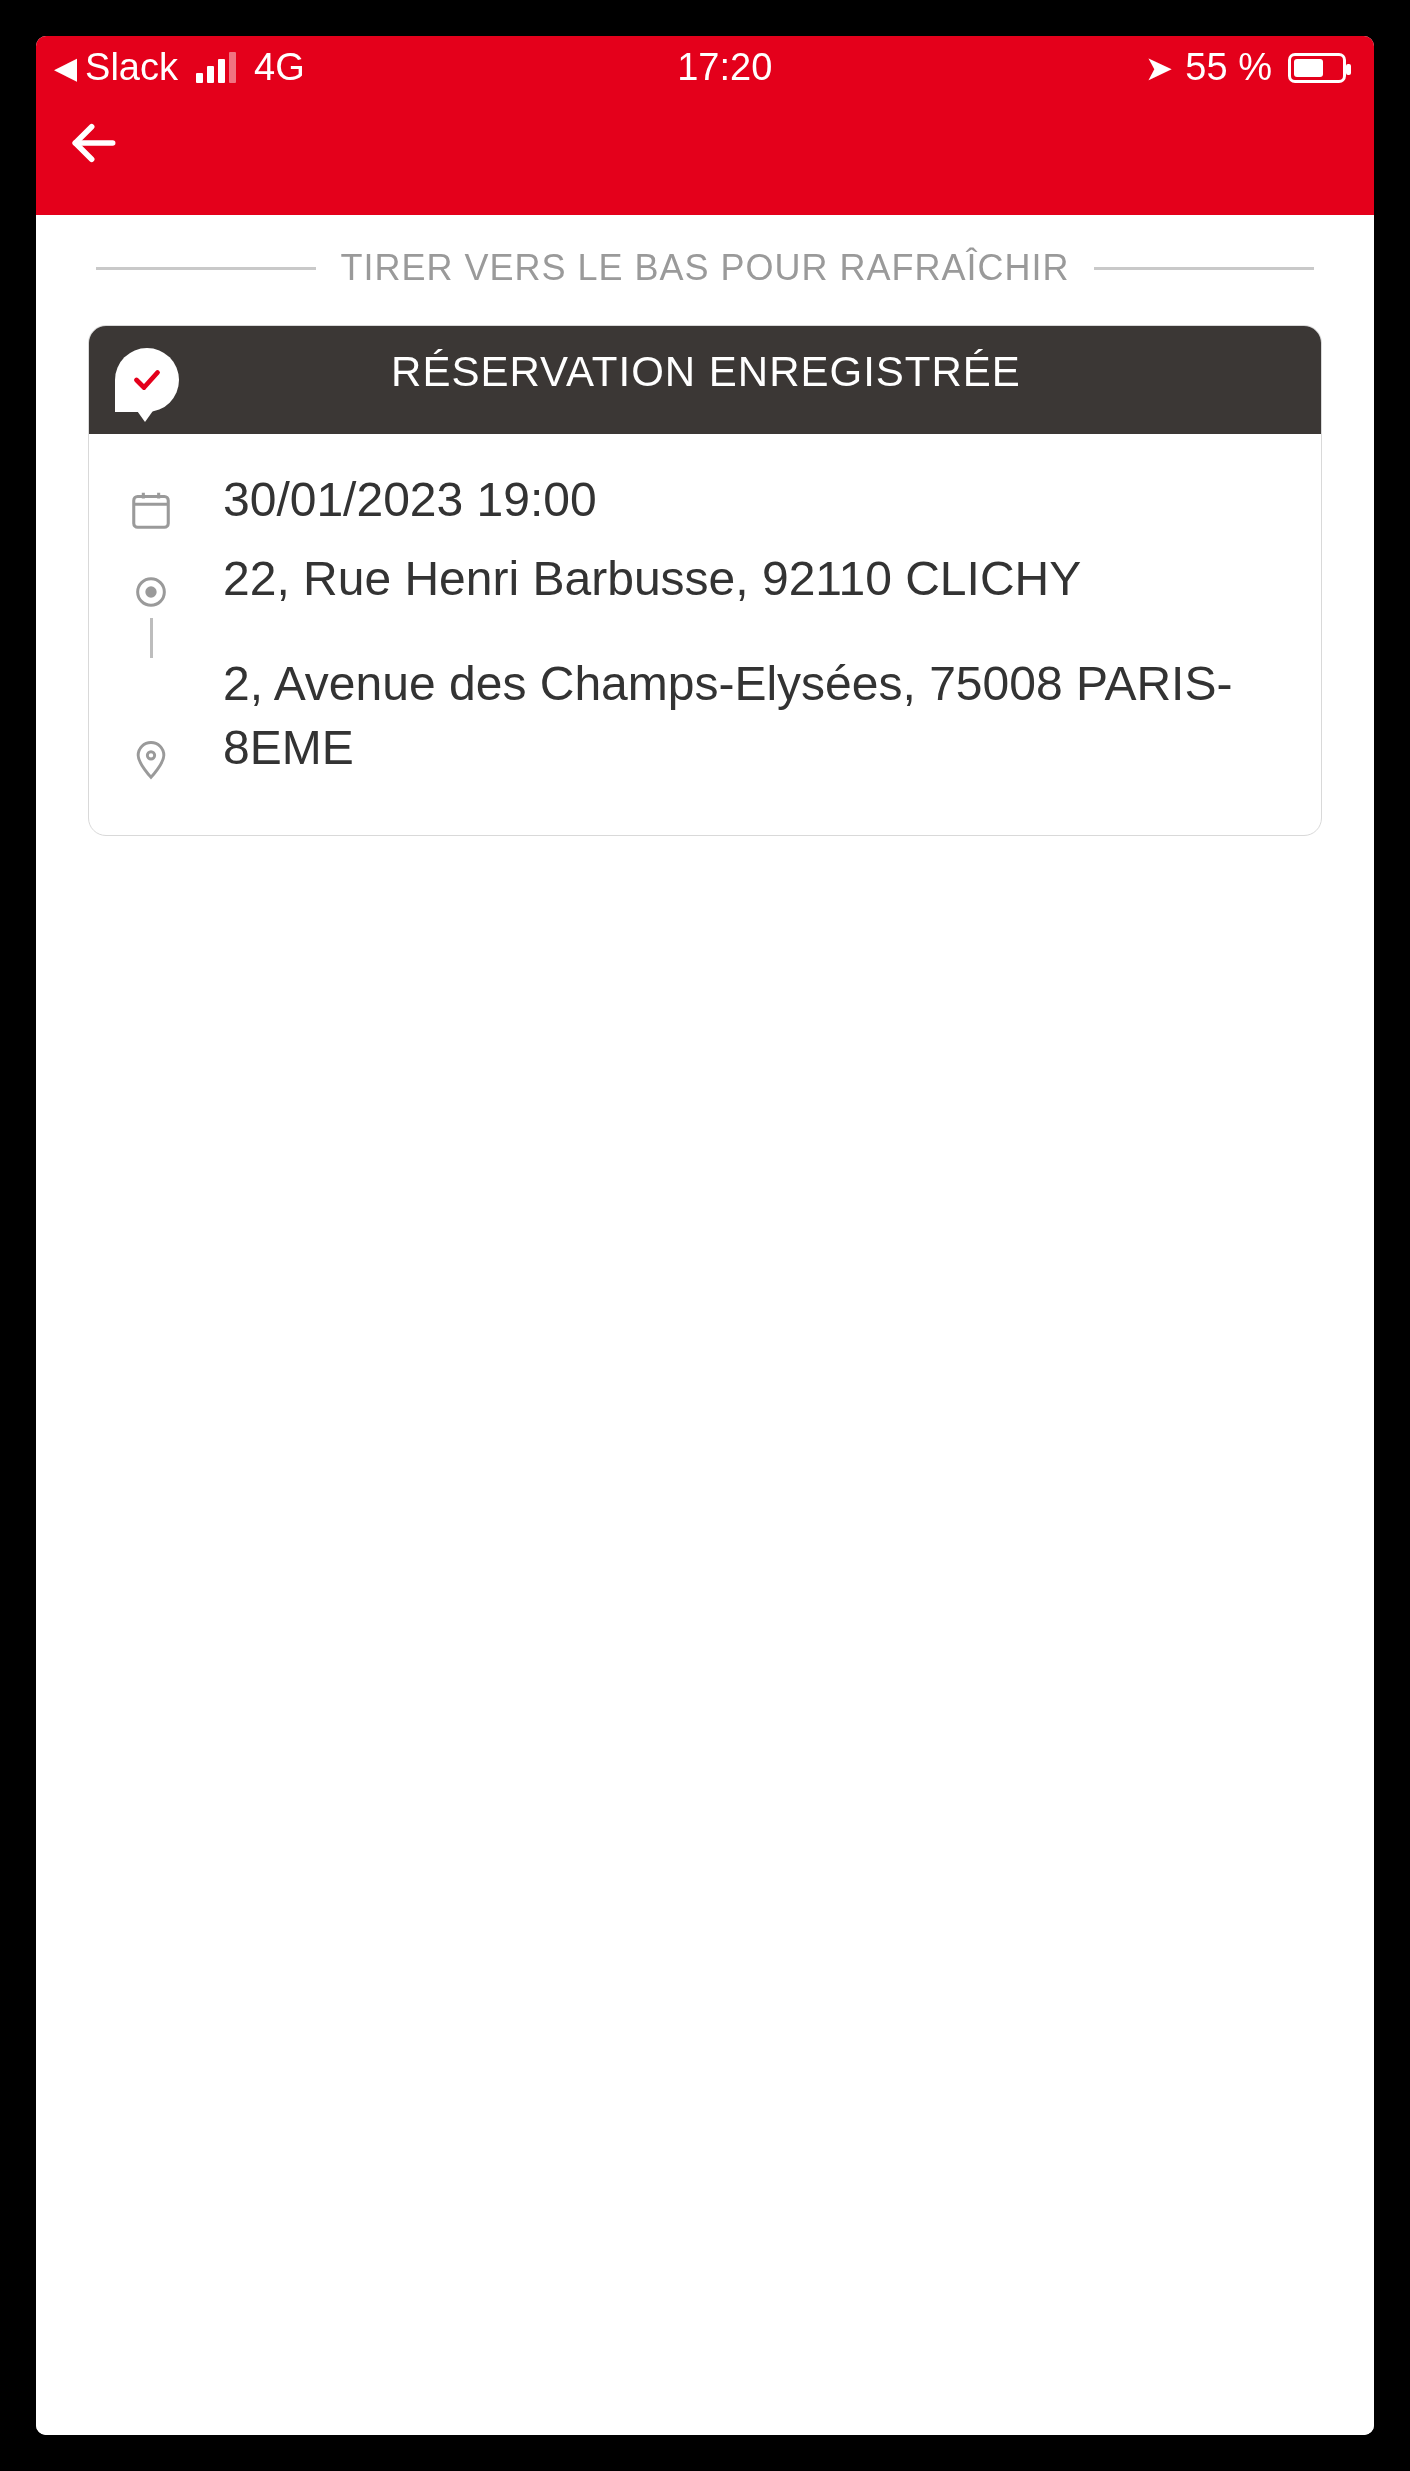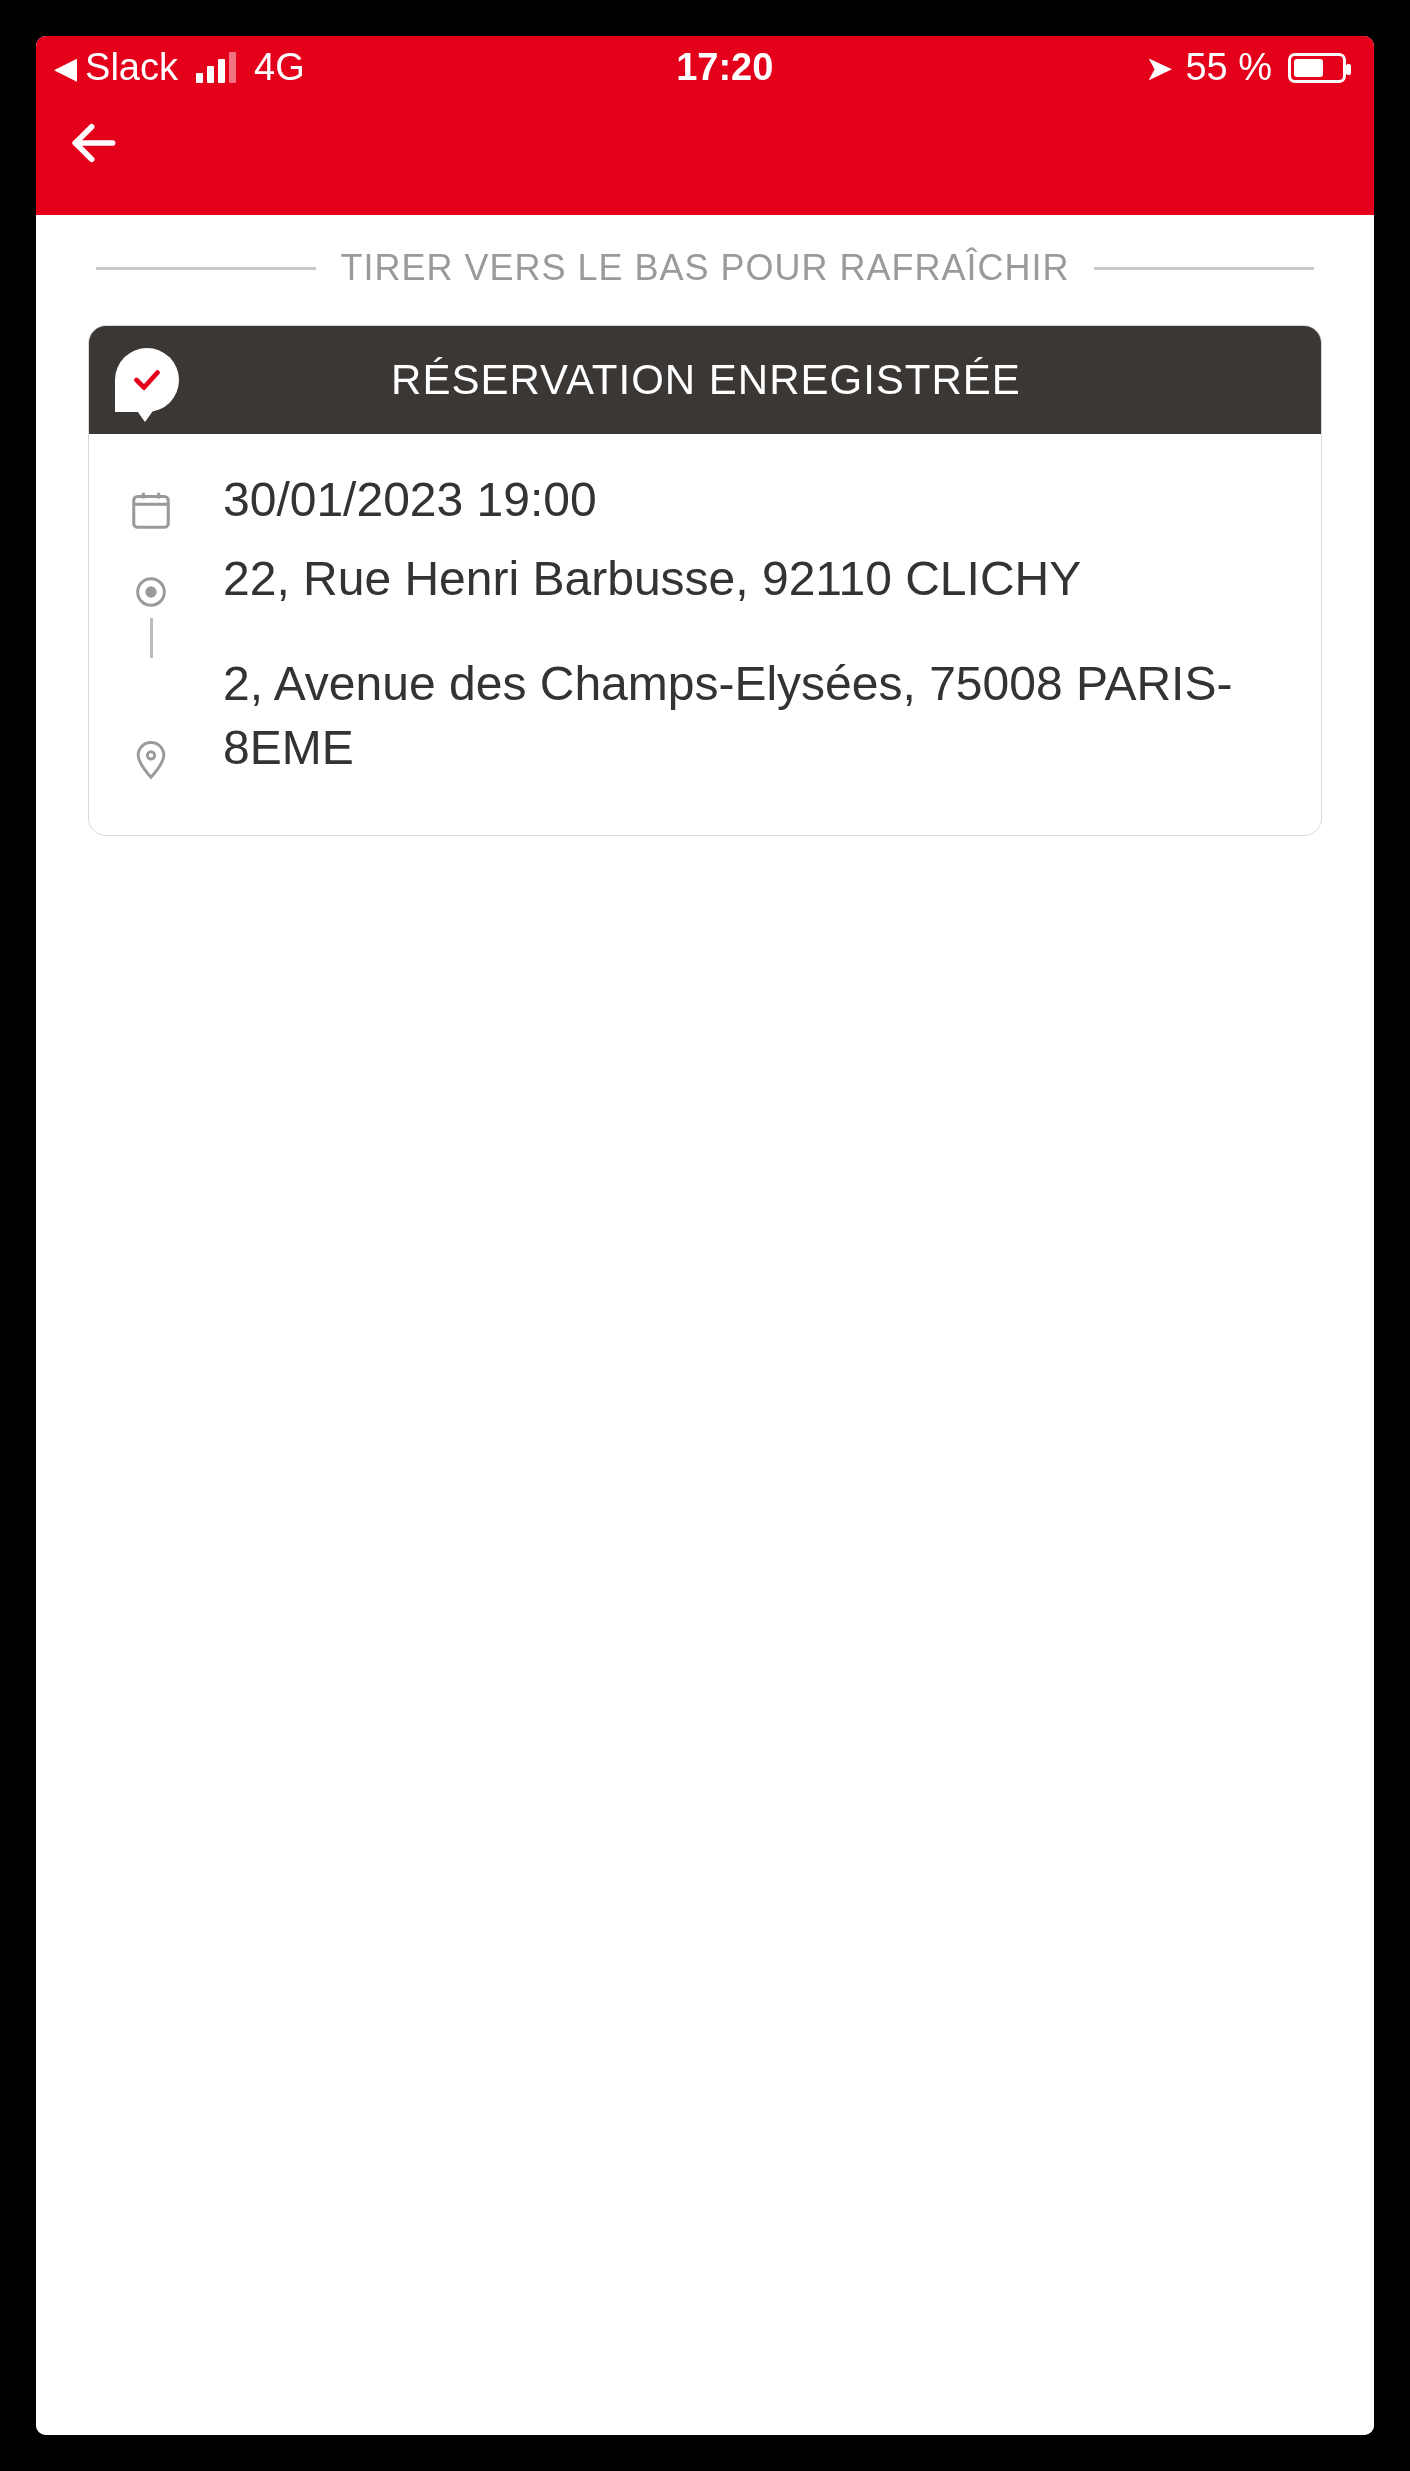--- a/index.html
+++ b/index.html
@@ -60,21 +60,21 @@
   .signal-bars span {
     width: 7px;
     background: #fff;
     border-radius: 1px;
   }
   .signal-bars span:nth-child(1){height:10px;}
   .signal-bars span:nth-child(2){height:17px;}
   .signal-bars span:nth-child(3){height:24px;}
   .signal-bars span:nth-child(4){height:31px;background:rgba(255,255,255,.45);}
   .status-center {
-    font-weight: 700;
+    font-weight: 400;
   }
   .loc-arrow {
     font-size: 34px;
   }
   .battery {
     display:inline-flex;
     align-items:center;
   }
   .battery-body{
     width: 58px;
@@ -149,21 +149,21 @@
     margin: 18px 52px 0 52px;
     border:1px solid #d9d9d9;
     border-radius:18px;
     overflow:hidden;
     background:#fff;
   }
   .card-header{
     background:#3b3735;
     color:#fff;
     display:flex;
-    align-items:center;
+    align-items:flex-start;
     gap:18px;
     padding: 22px 26px;
   }
   .check-badge{
     width:64px;
     height:64px;
     background:#fff;
     border-radius:50% 50% 50% 0;
     transform: none;
     position:relative;

